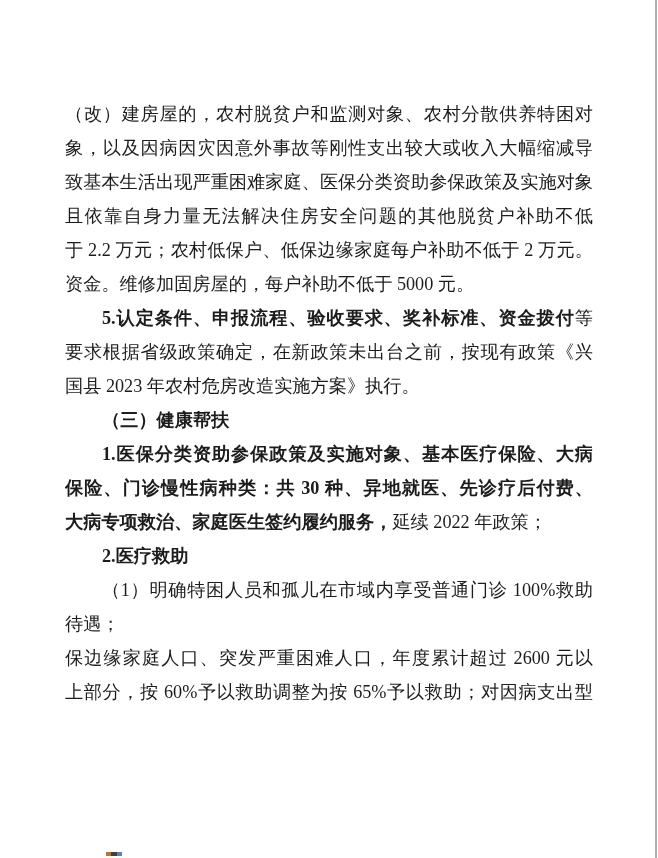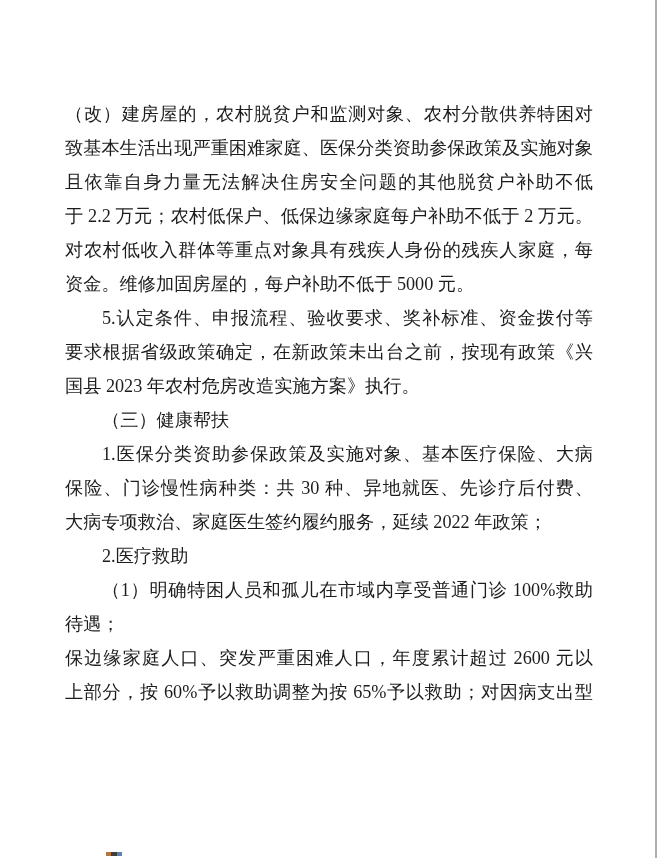--- a/index.html
+++ b/index.html
@@ -25,45 +25,45 @@
     line-height: 34px;
     font-size: 18.2px;
     overflow: hidden;
     text-align: left;
   }
   .line.j {
     text-align: justify;
     text-align-last: justify;
   }
   .line.ind { text-indent: 37px; }
-  .line .b { font-weight: 400; }
+  .line .b { font-weight: 700; }
   .right-edge {
     position: absolute;
     left: 655px; top: 0;
     width: 2px; height: 858px;
     background: var(--edge-color, #aeaeae);
   }
   .bottom-artifact {
     position: absolute;
     left: 106px; top: 852px;
     width: 16px; height: 4px;
     display: flex;
   }
   .bottom-artifact span { flex: 1; height: 100%; }
 </style>
 </head>
 <body>
 
 <div class="page">
   <div class="text-block">
       <div class="line j"><span>（改）建房屋的，农村脱贫户和监测对象、农村分散供养特困对</span></div>
+      <div class="line j"><span>象，以及因病因灾因意外事故等刚性支出较大或收入大幅缩减导</span></div>
       <div class="line j"><span>致基本生活出现严重困难家庭、医保分类资助参保政策及实施对象</span></div>
       <div class="line j"><span>且依靠自身力量无法解决住房安全问题的其他脱贫户补助不低</span></div>
       <div class="line j"><span>于 2.2 万元；农村低保户、低保边缘家庭每户补助不低于 2 万元。</span></div>
-      <div class="line j"><span>对农村低收入群体等重点对象具有残疾人身份的残疾人家庭，每</span></div>
       <div class="line"><span>资金。维修加固房屋的，每户补助不低于 5000 元。</span></div>
       <div class="line j ind"><span class="b">5.认定条件、申报流程、验收要求、奖补标准、资金拨付</span><span>等</span></div>
       <div class="line j"><span>要求根据省级政策确定，在新政策未出台之前，按现有政策《兴</span></div>
       <div class="line"><span>国县 2023 年农村危房改造实施方案》执行。</span></div>
       <div class="line ind"><span class="b">（三）健康帮扶</span></div>
       <div class="line j ind"><span class="b">1.医保分类资助参保政策及实施对象、基本医疗保险、大病</span></div>
       <div class="line j"><span class="b">保险、门诊慢性病种类：共 30 种、异地就医、先诊疗后付费、</span></div>
       <div class="line"><span class="b">大病专项救治、家庭医生签约履约服务，</span><span>延续 2022 年政策；</span></div>
       <div class="line ind"><span class="b">2.医疗救助</span></div>
       <div class="line j ind"><span>（1）明确特困人员和孤儿在市域内享受普通门诊 100%救助</span></div>

